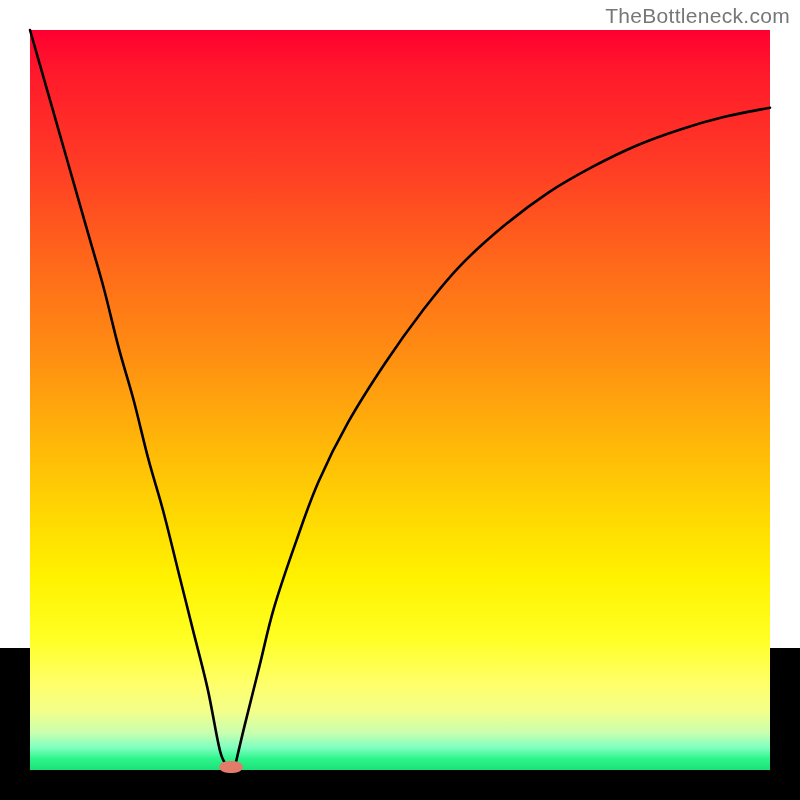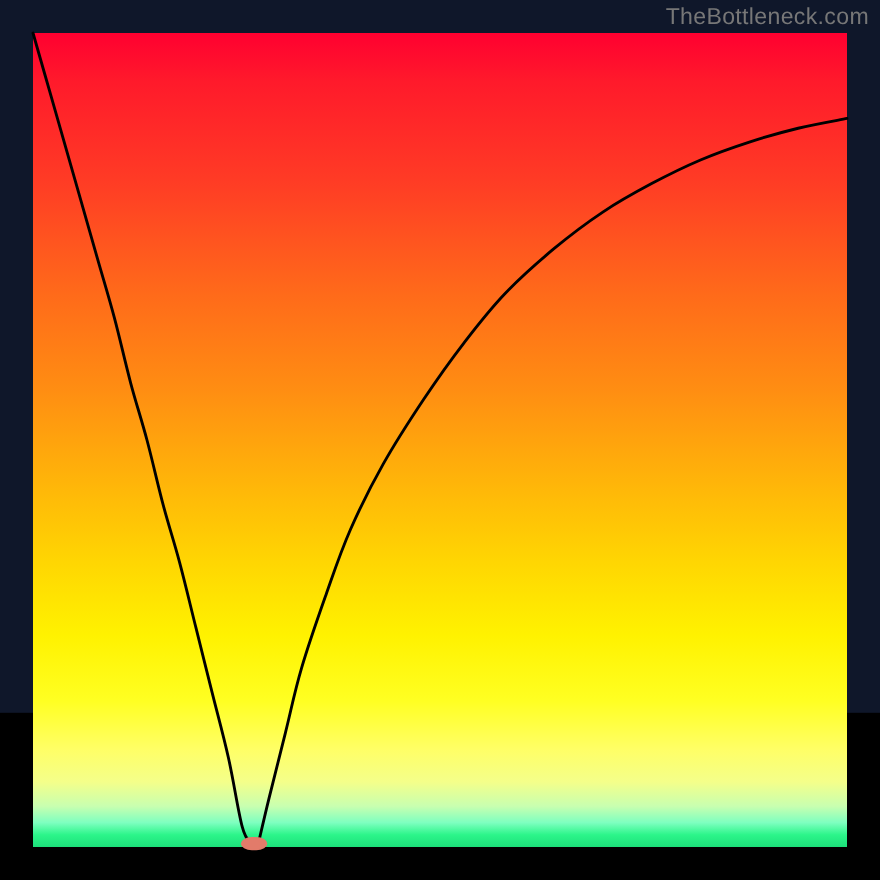--- a/index.html
+++ b/index.html
@@ -8,21 +8,21 @@
     width: 800px;
     height: 800px;
     background: #000;
     overflow: hidden;
     font-family: Arial, Helvetica, sans-serif;
   }
   .frame {
     position: absolute;
     width: 800px;
     height: 648px;
-    background: #0f172a;
+    background: #ffffff;
   }
   .plot-area {
     position: absolute;
     left: 30px;
     top: 30px;
     width: 740px;
     height: 740px;
     
     background: linear-gradient(to bottom,
       #ff0030 0%,

